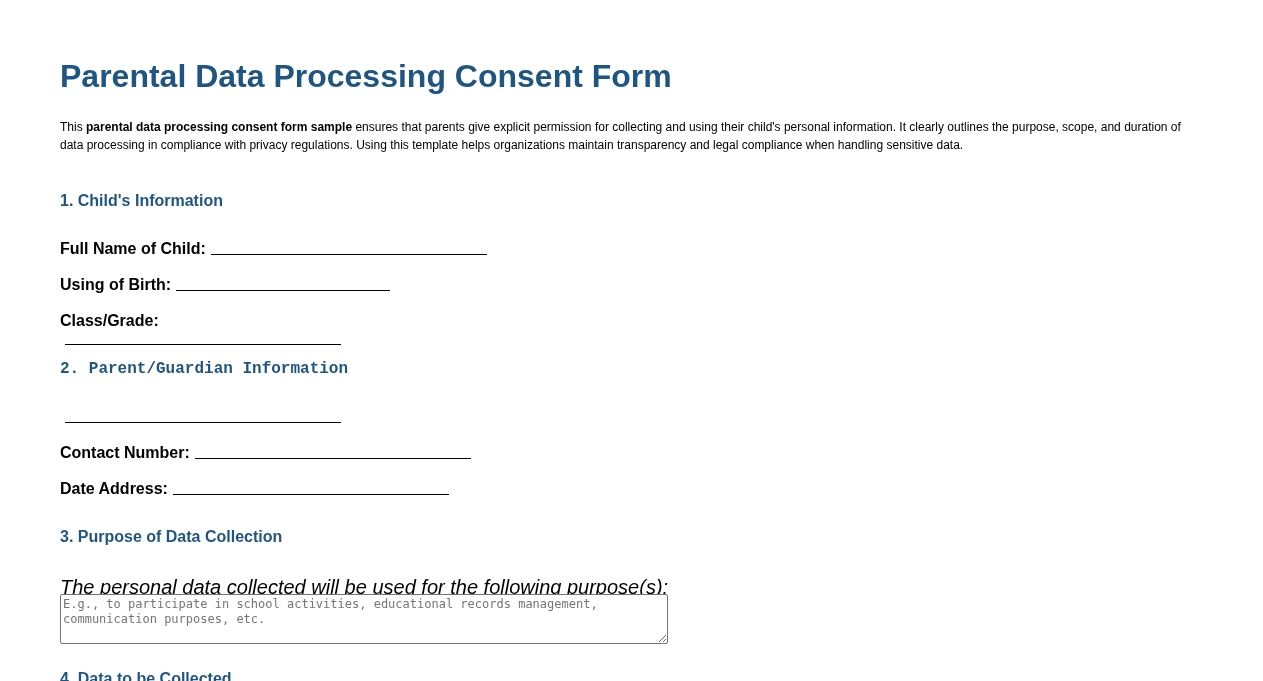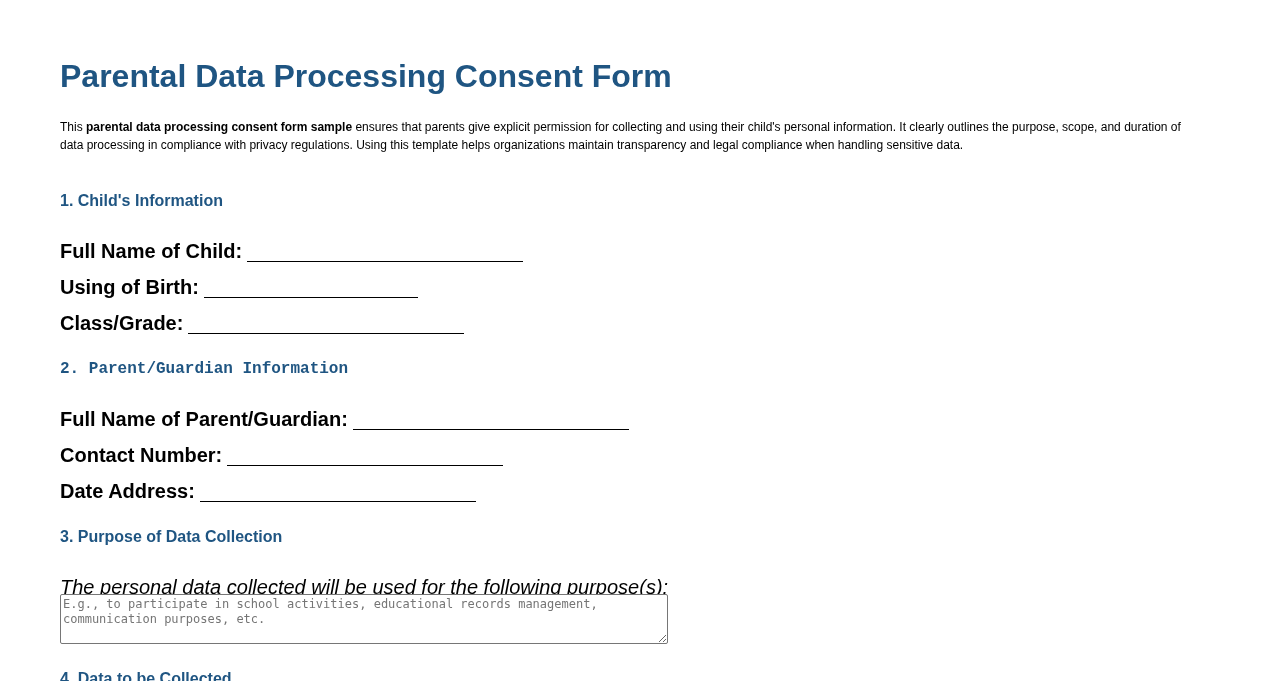--- a/index.html
+++ b/index.html
@@ -46,25 +46,25 @@
       font-size: 16px;
       font-weight: bold;
       margin: 0;
       position: absolute;
       left: 0;
       white-space: nowrap;
     }
     .field {
       position: absolute;
       left: 0;
-      font-size: 20px;
+      font-size: 16px;
       font-weight: bold;
       white-space: nowrap;
       display: flex;
-      align-items: flex-end;
+      align-items: flex-start;
     }
     .field .label { }
     .field .line {
       display: inline-block;
       border-bottom: 1.5px solid #000;
       height: 14px;
       margin-left: 5px;
       margin-bottom: 1px;
     }
     .purpose-label {
@@ -111,29 +111,28 @@
   <div class="field" style="top:240px;">
     <span class="label">Full Name of Child:</span>
     <span class="line" style="width:276px;"></span>
   </div>
 
   <div class="field" style="top:276px;">
     <span class="label">Using of Birth:</span>
     <span class="line" style="width:214px;"></span>
   </div>
 
-  <div class="field" style="top:312px;">
+  <div class="field" style="top:312px;flex-direction:column;">
     <span class="label">Class/Grade:</span>
     <span class="line" style="width:276px;"></span>
   </div>
 
   <h2 style="top:360px;font-family:Liberation Mono, monospace;">2. Parent/Guardian Information</h2>
 
   <div class="field" style="top:408px;">
-    <span class="label">Full Name of Parent/Guardian:</span>
     <span class="line" style="width:276px;"></span>
   </div>
 
   <div class="field" style="top:444px;">
     <span class="label">Contact Number:</span>
     <span class="line" style="width:276px;"></span>
   </div>
 
   <div class="field" style="top:480px;">
     <span class="label">Date Address:</span>

